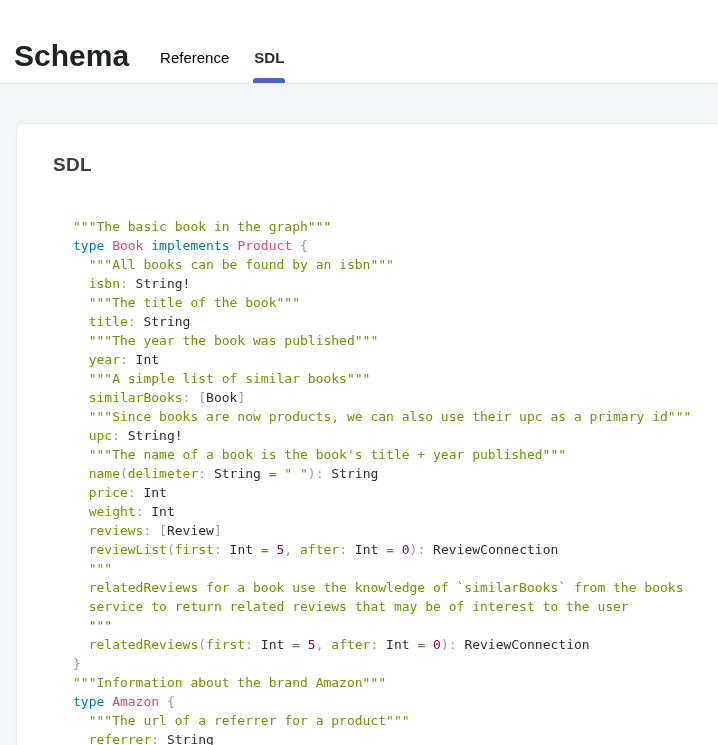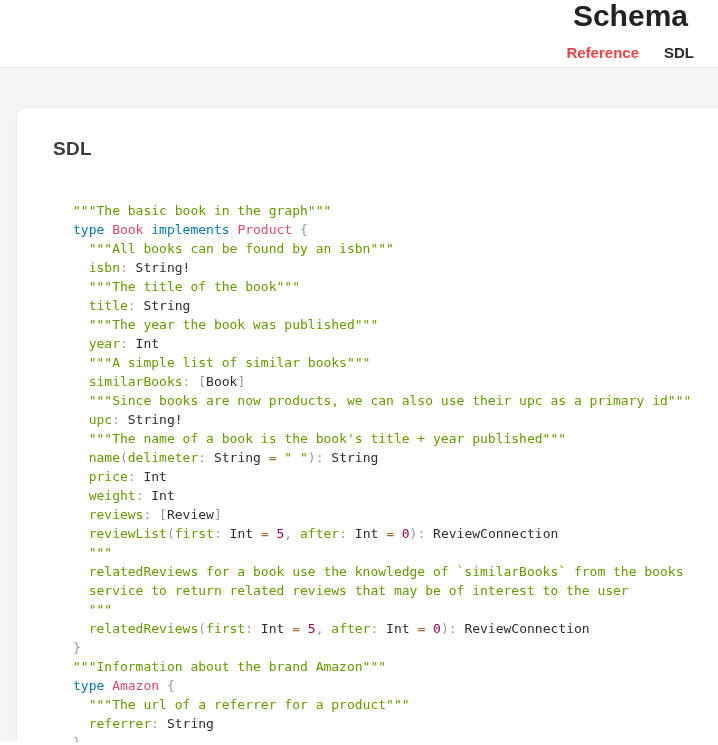--- a/index.html
+++ b/index.html
@@ -14,49 +14,47 @@
     --page-bg:#f4f5f6;
   }
   *{box-sizing:border-box;margin:0;padding:0;}
   html,body{width:718px;height:745px;overflow:hidden;}
   body{
     font-family:"Liberation Sans",sans-serif;
     background:#fff;
   }
   
   .header{
-    height:68px;
+    height:84px;
     background:#fff;
     border-bottom:1px solid #e4e6e8;
     display:flex;
     align-items:flex-end;
     padding-left:14px;
-    flex-direction:column;
   }
   .page-title{
     font-size:30px;
     font-weight:700;
     color:#212226;
     line-height:1.05;
     margin:0 30px 12px 0;
   }
   .tab-bar{
     display:flex;
     align-items:flex-end;
     height:100%;
   }
   .tab{
     position:relative;
     margin-right:23px;
     padding:0 1px 17px 1px;
     font-size:15px;
-    color:#ef4444;
+    color:#000000;
     cursor:pointer;
     white-space:nowrap;
-    font-weight:bold;
   }
   .tab.active{
     color:#2c2d30;
     font-weight:700;
   }
   .tab-indicator{
     position:absolute;
     left:0;right:0;bottom:0;
     height:5px;
     background:var(--accent);

